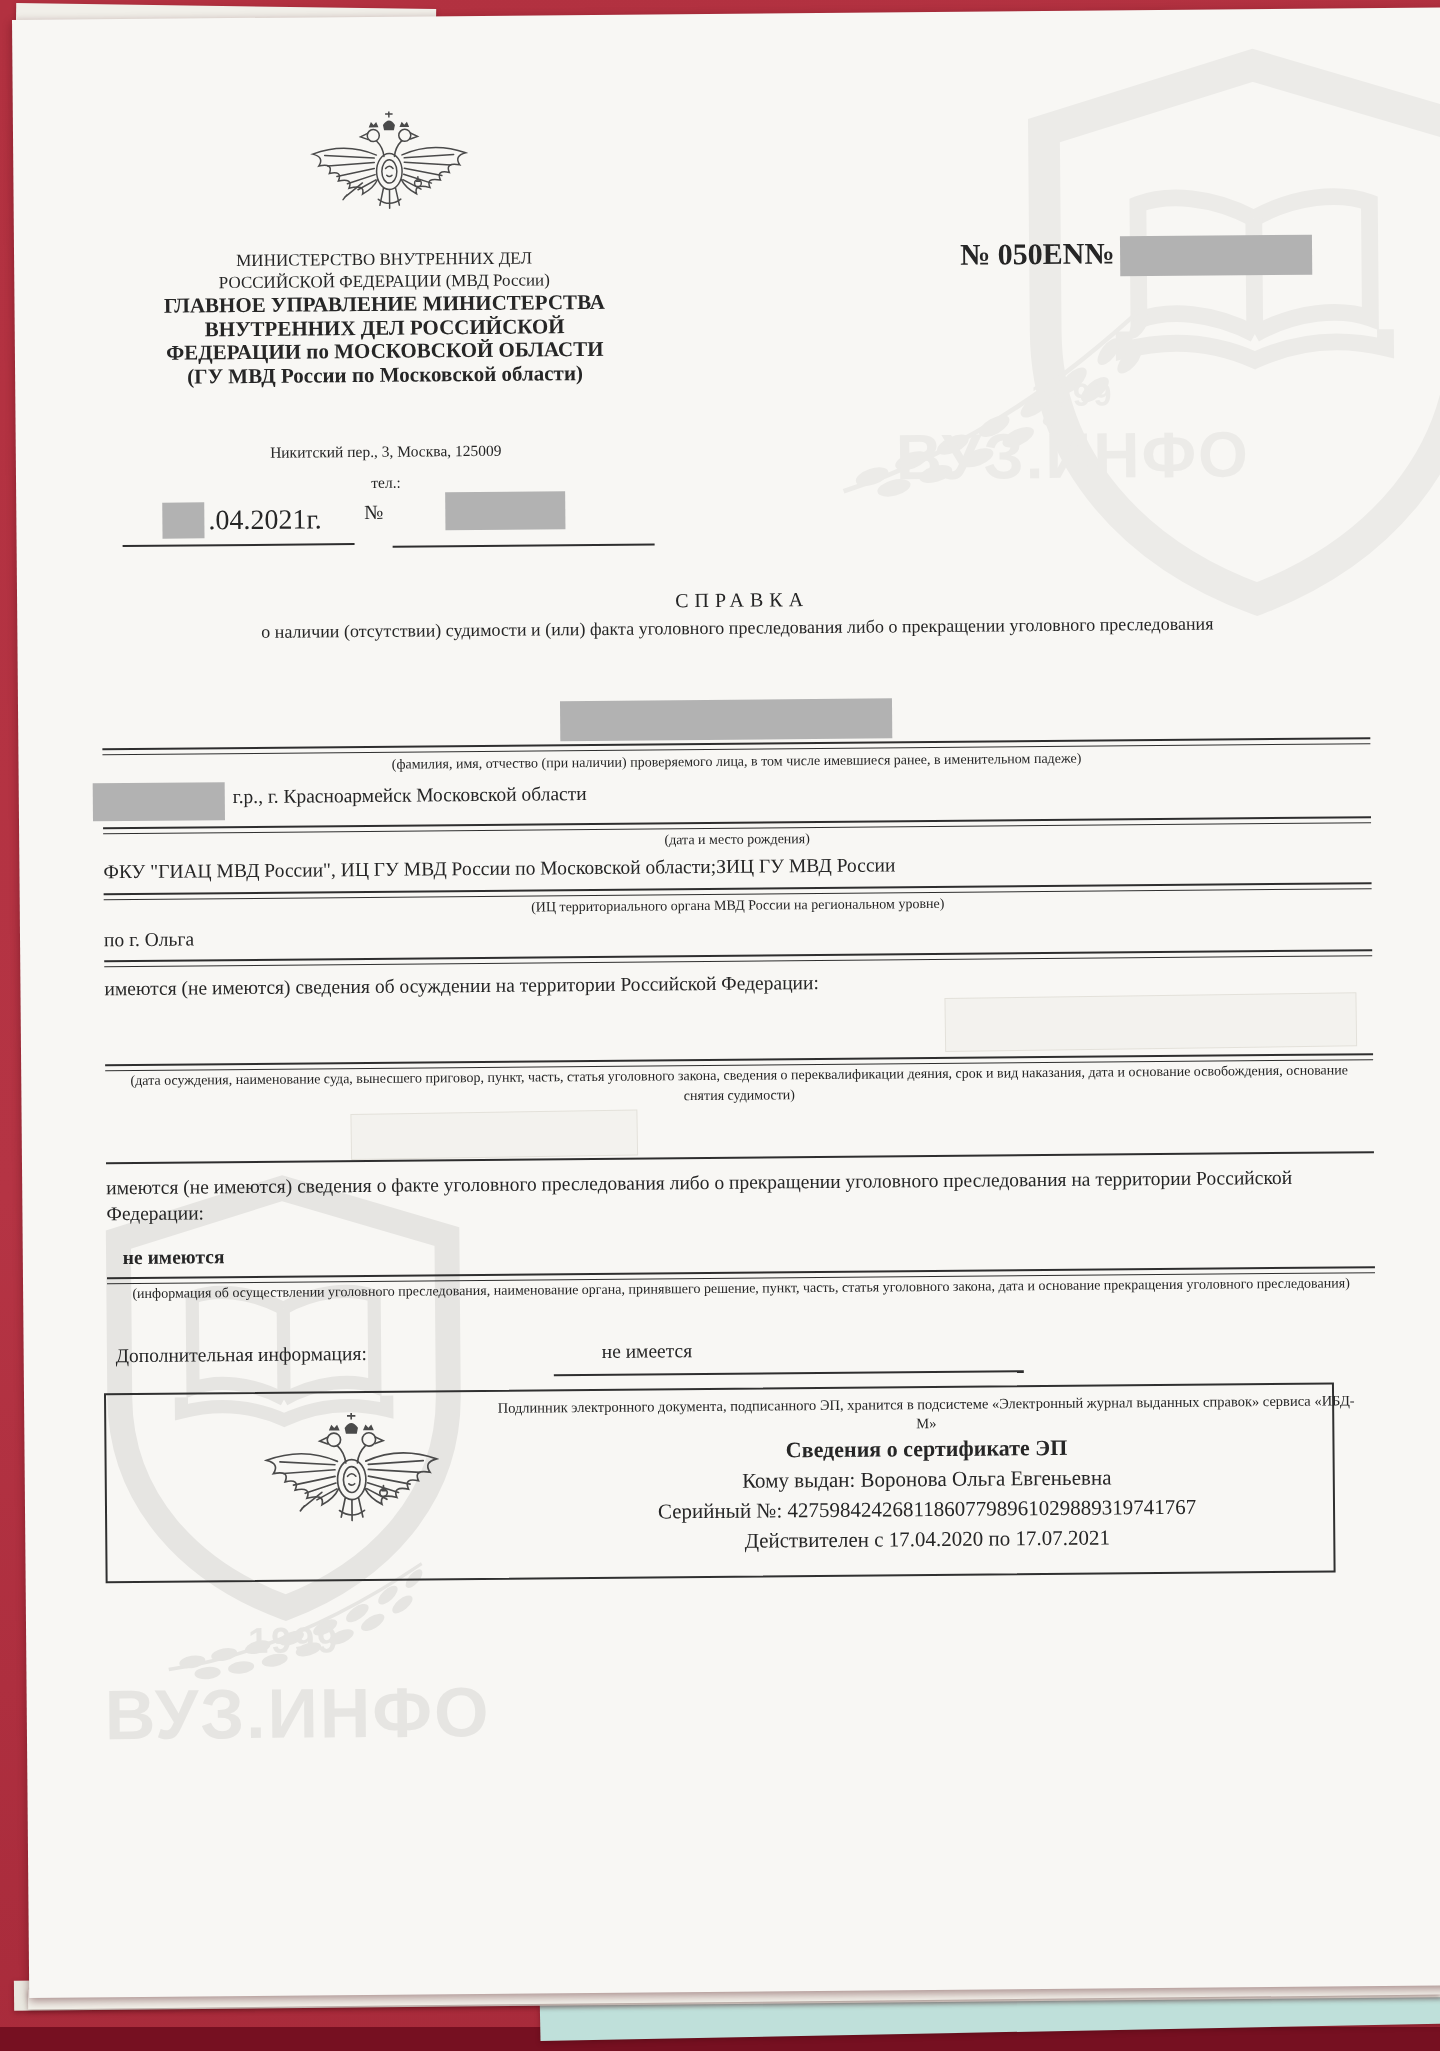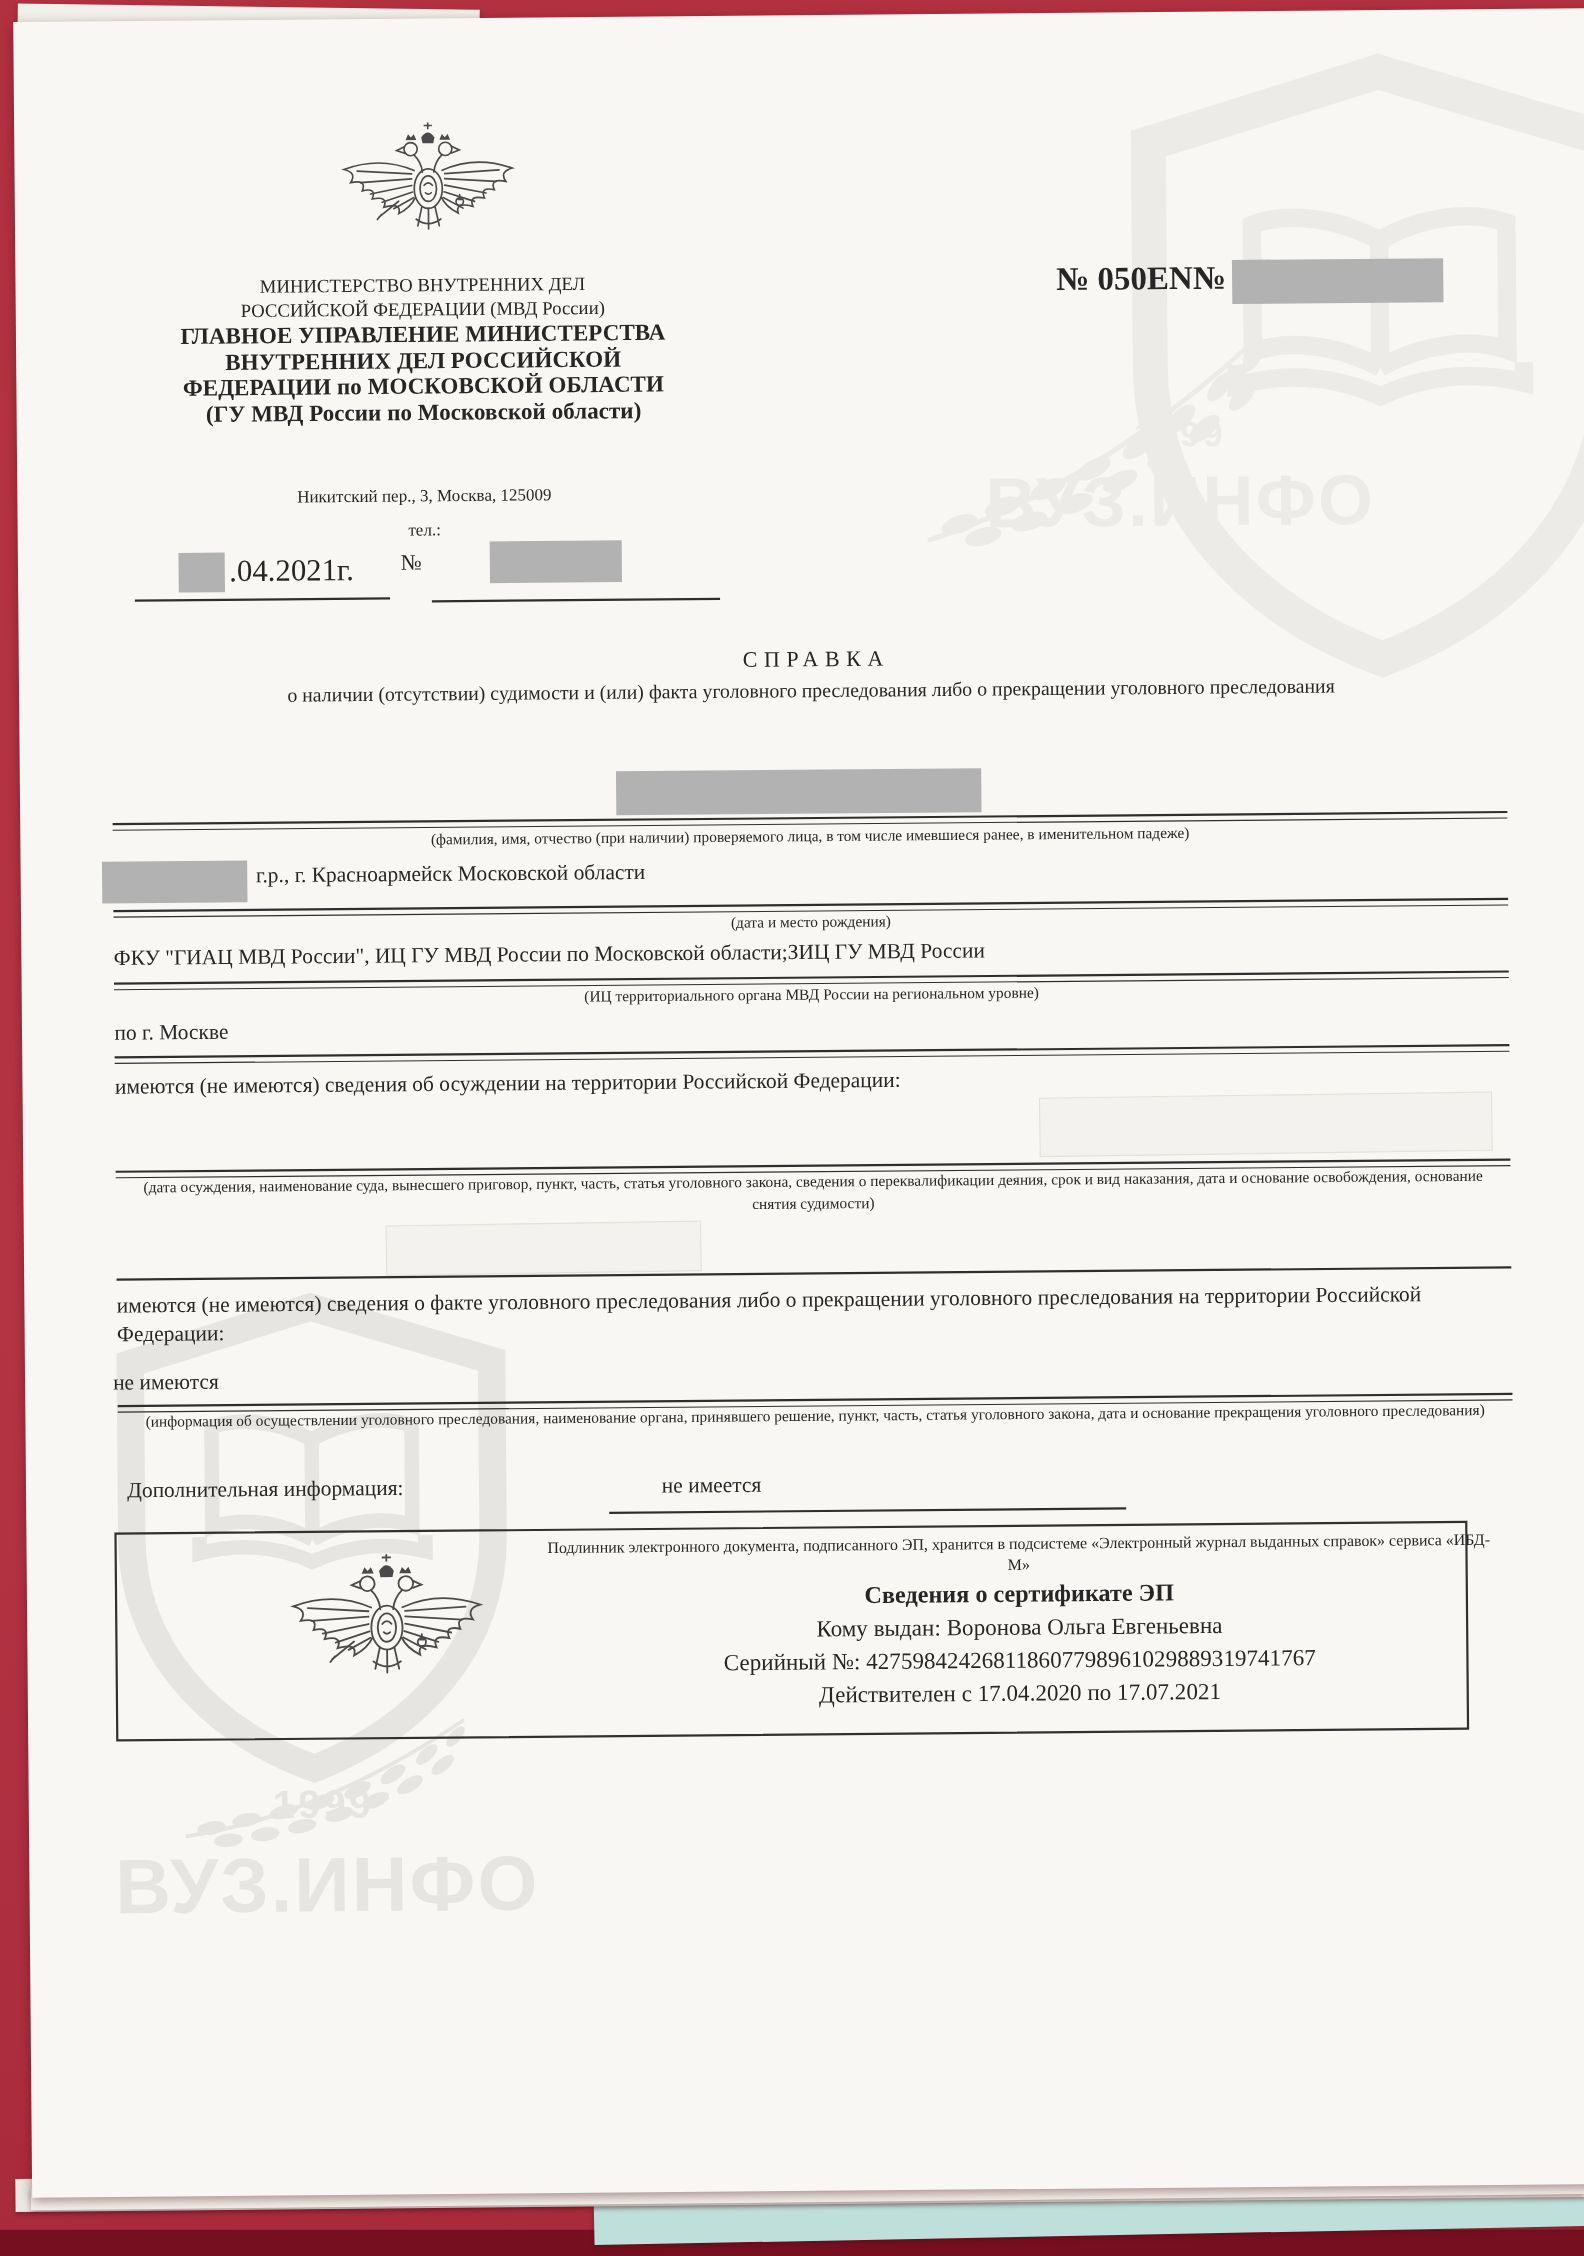--- a/index.html
+++ b/index.html
@@ -189,32 +189,32 @@
 
     <div class="abs redact" style="left:74px;top:764px;width:132px;height:38px;"></div>
     <div class="abs ink ftext" style="left:214px;top:768px;">г.р., г. Красноармейск Московской области</div>
     <div class="abs rule double" style="left:84px;top:808px;width:1268px;"></div>
     <div class="abs ink fcap" style="left:84px;top:816px;width:1268px;">(дата и место рождения)</div>
 
     <div class="abs ink ftext" style="left:84px;top:842px;white-space:nowrap;">ФКУ "ГИАЦ МВД России", ИЦ ГУ МВД России по Московской области;ЗИЦ ГУ МВД России</div>
     <div class="abs rule double" style="left:84px;top:874px;width:1268px;"></div>
     <div class="abs ink fcap" style="left:84px;top:882px;width:1268px;">(ИЦ территориального органа МВД России на региональном уровне)</div>
 
-    <div class="abs ink ftext" style="left:84px;top:910px;">по г. Москве</div>
+    <div class="abs ink ftext" style="left:84px;top:910px;">по г. Ольга</div>
     <div class="abs rule double" style="left:84px;top:941px;width:1268px;"></div>
 
     <div class="abs ink ftext" style="left:84px;top:959px;">имеются (не имеются) сведения об осуждении на территории Российской Федерации:</div>
     <div class="abs faint" style="left:925px;top:986px;width:410px;height:52px;transform:rotate(-0.3deg);"></div>
     <div class="abs rule double" style="left:84px;top:1045px;width:1268px;"></div>
     <div class="abs ink fcap" style="left:98px;top:1052px;width:1240px;">(дата осуждения, наименование суда, вынесшего приговор, пункт, часть, статья уголовного закона, сведения о переквалификации деяния, срок и вид наказания, дата и основание освобождения, основание снятия судимости)</div>
     <div class="abs faint" style="left:330px;top:1097px;width:285px;height:44px;transform:rotate(-0.4deg);"></div>
     <div class="abs rule" style="left:84px;top:1143px;width:1268px;"></div>
 
     <div class="abs ink ftext" style="left:84px;top:1156px;width:1210px;line-height:26px;">имеются (не имеются) сведения о факте уголовного преследования либо о прекращении уголовного преследования на территории Российской Федерации:</div>
-    <div class="abs ink ftext" style="left:80px;top:1228px;">не имеются</div>
+    <div class="abs ink ftext" style="left:100px;top:1228px;font-weight:bold;">не имеются</div>
     <div class="abs rule double" style="left:84px;top:1258px;width:1268px;"></div>
     <div class="abs ink fcap" style="left:98px;top:1265px;width:1240px;">(информация об осуществлении уголовного преследования, наименование органа, принявшего решение, пункт, часть, статья уголовного закона, дата и основание прекращения уголовного преследования)</div>
 
     <div class="abs ink ftext" style="left:92px;top:1326px;">Дополнительная информация:</div>
     <div class="abs ink ftext" style="left:542px;top:1326px;margin-left:36px;">не имеется</div>
     <div class="abs rule" style="left:530px;top:1359px;width:470px;"></div>
 
     <div class="abs certbox">
       <div class="abs" style="left:145px;top:10px;width:200px;height:158px;">
         <svg width="200" height="158" viewBox="0 0 240 170">

